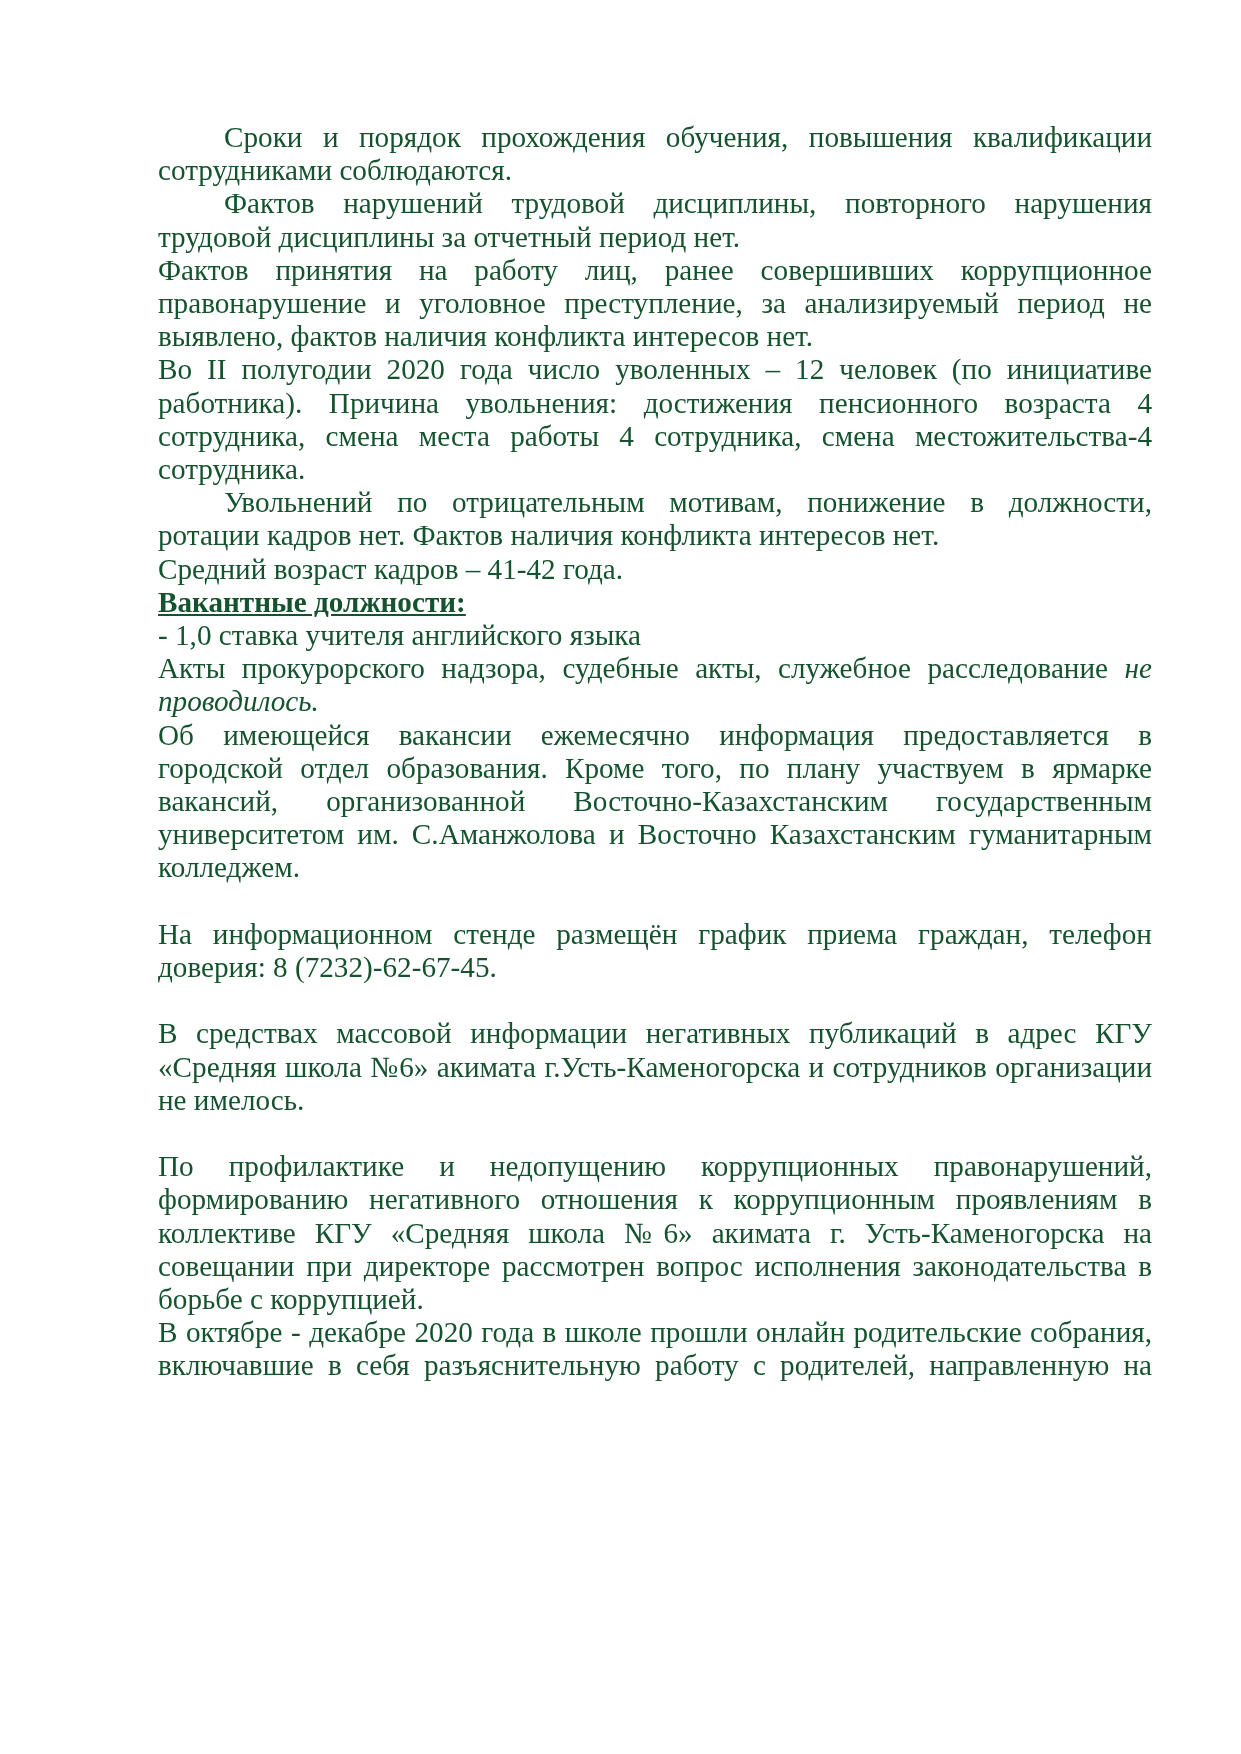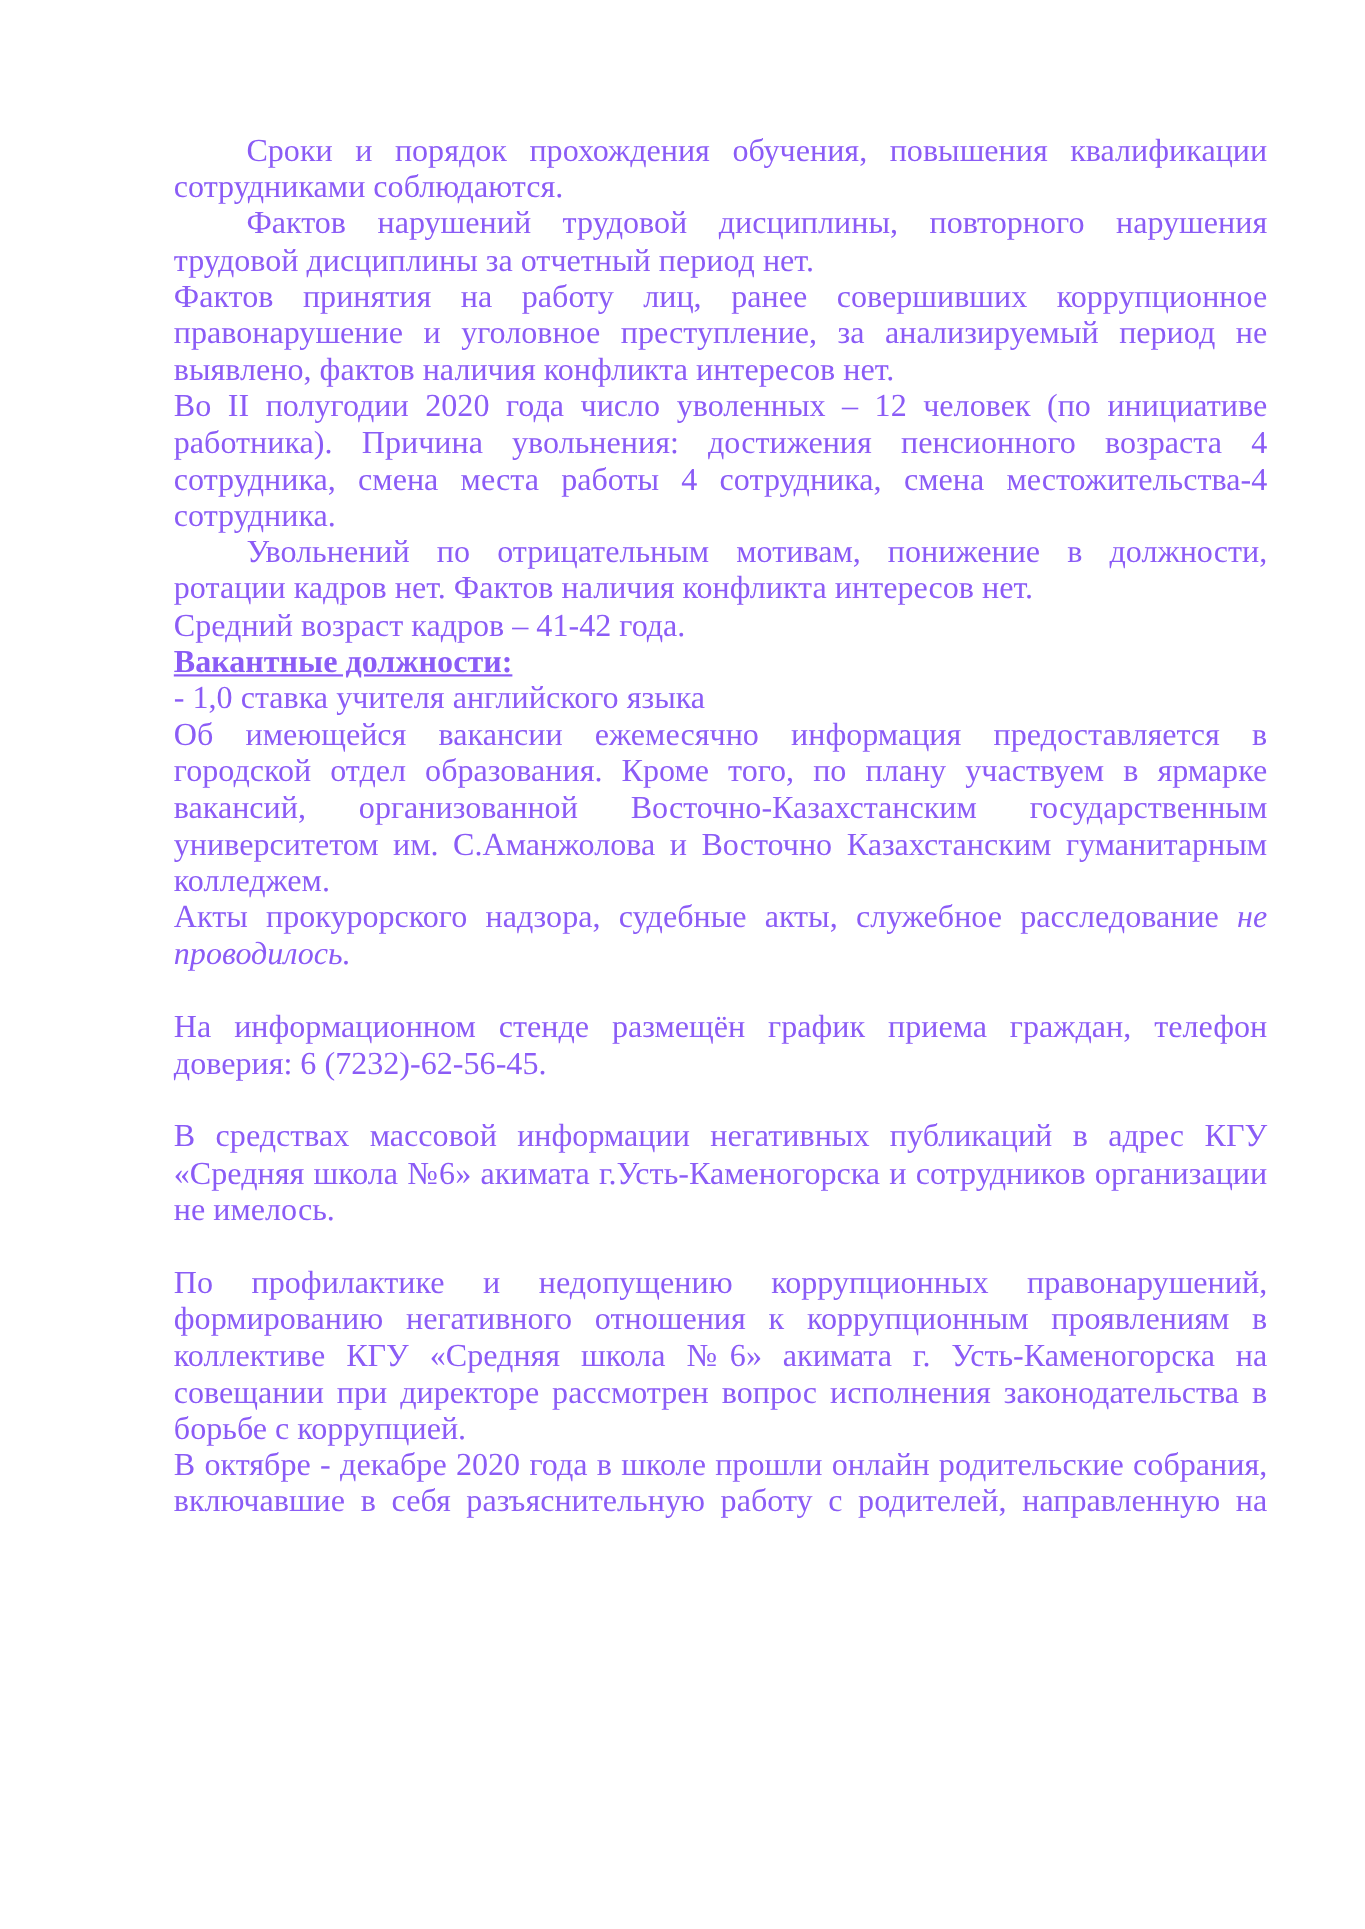--- a/index.html
+++ b/index.html
@@ -10,21 +10,21 @@
   .page {
     position: relative;
     width: 1241px;
     height: 1754px;
     box-sizing: border-box;
     background: #ffffff;
     padding: 121px 89px 0 158px;
     font-family: "Liberation Serif", "DejaVu Serif", serif;
     font-size: 29.2px;
     line-height: 33.2px;
-    color: #8b5cf6;
+    color: #14532d;
     overflow: hidden;
   }
   .doc-body {
     width: 994px;
   }
   .para {
     margin: 0;
     text-align: justify;
   }
   .para.indent {
@@ -46,20 +46,20 @@
 <div class="page">
   <div class="doc-body">
       <p class="para indent"><span class="">Сроки и порядок прохождения обучения, повышения квалификации сотрудниками соблюдаются.</span></p>
       <p class="para indent"><span class="">Фактов нарушений трудовой дисциплины, повторного нарушения трудовой дисциплины за отчетный период нет.</span></p>
       <p class="para"><span class="">Фактов принятия на работу лиц, ранее совершивших коррупционное правонарушение и уголовное преступление, за анализируемый период не выявлено, фактов наличия конфликта интересов нет.</span></p>
       <p class="para"><span class="">Во II полугодии 2020 года число уволенных – 12 человек (по инициативе работника). Причина увольнения: достижения пенсионного возраста 4 сотрудника, смена места работы 4 сотрудника, смена местожительства-4 сотрудника.</span></p>
       <p class="para indent"><span class="">Увольнений по отрицательным мотивам, понижение в должности, ротации кадров нет. Фактов наличия конфликта интересов нет.</span></p>
       <p class="para"><span class="">Средний возраст кадров – 41-42 года.</span></p>
       <p class="para"><span class="run-b run-u ">Вакантные должности:</span></p>
       <p class="para"><span class="">- 1,0 ставка учителя английского языка</span></p>
+      <p class="para"><span class="">Акты прокурорского надзора, судебные акты, служебное расследование </span><span class="run-i ">не проводилось.</span></p>
       <p class="para"><span class="">Об имеющейся вакансии ежемесячно информация предоставляется в городской отдел образования. Кроме того, по плану участвуем в ярмарке вакансий, организованной Восточно-Казахстанским государственным университетом им. С.Аманжолова и Восточно Казахстанским гуманитарным колледжем.</span></p>
-      <p class="para"><span class="">Акты прокурорского надзора, судебные акты, служебное расследование </span><span class="run-i ">не проводилось.</span></p>
-      <p class="para gap"><span class="">На информационном стенде размещён график приема граждан, телефон доверия: 6 (7232)-62-56-45.</span></p>
+      <p class="para gap"><span class="">На информационном стенде размещён график приема граждан, телефон доверия: 8 (7232)-62-67-45.</span></p>
       <p class="para gap"><span class="">В средствах массовой информации негативных публикаций в адрес КГУ «Средняя школа №6» акимата г.Усть-Каменогорска и сотрудников организации не имелось.</span></p>
       <p class="para gap"><span class="">По профилактике и недопущению коррупционных правонарушений, формированию негативного отношения к коррупционным проявлениям в коллективе КГУ «Средняя школа №6» акимата г. Усть-Каменогорска на совещании при директоре рассмотрен вопрос исполнения законодательства в борьбе с коррупцией.</span></p>
       <p class="para cont"><span class="">В октябре - декабре 2020 года в школе прошли онлайн родительские собрания, включавшие в себя разъяснительную работу с родителей, направленную на</span></p>
     </div>
 </div>
 
 </body></html>

